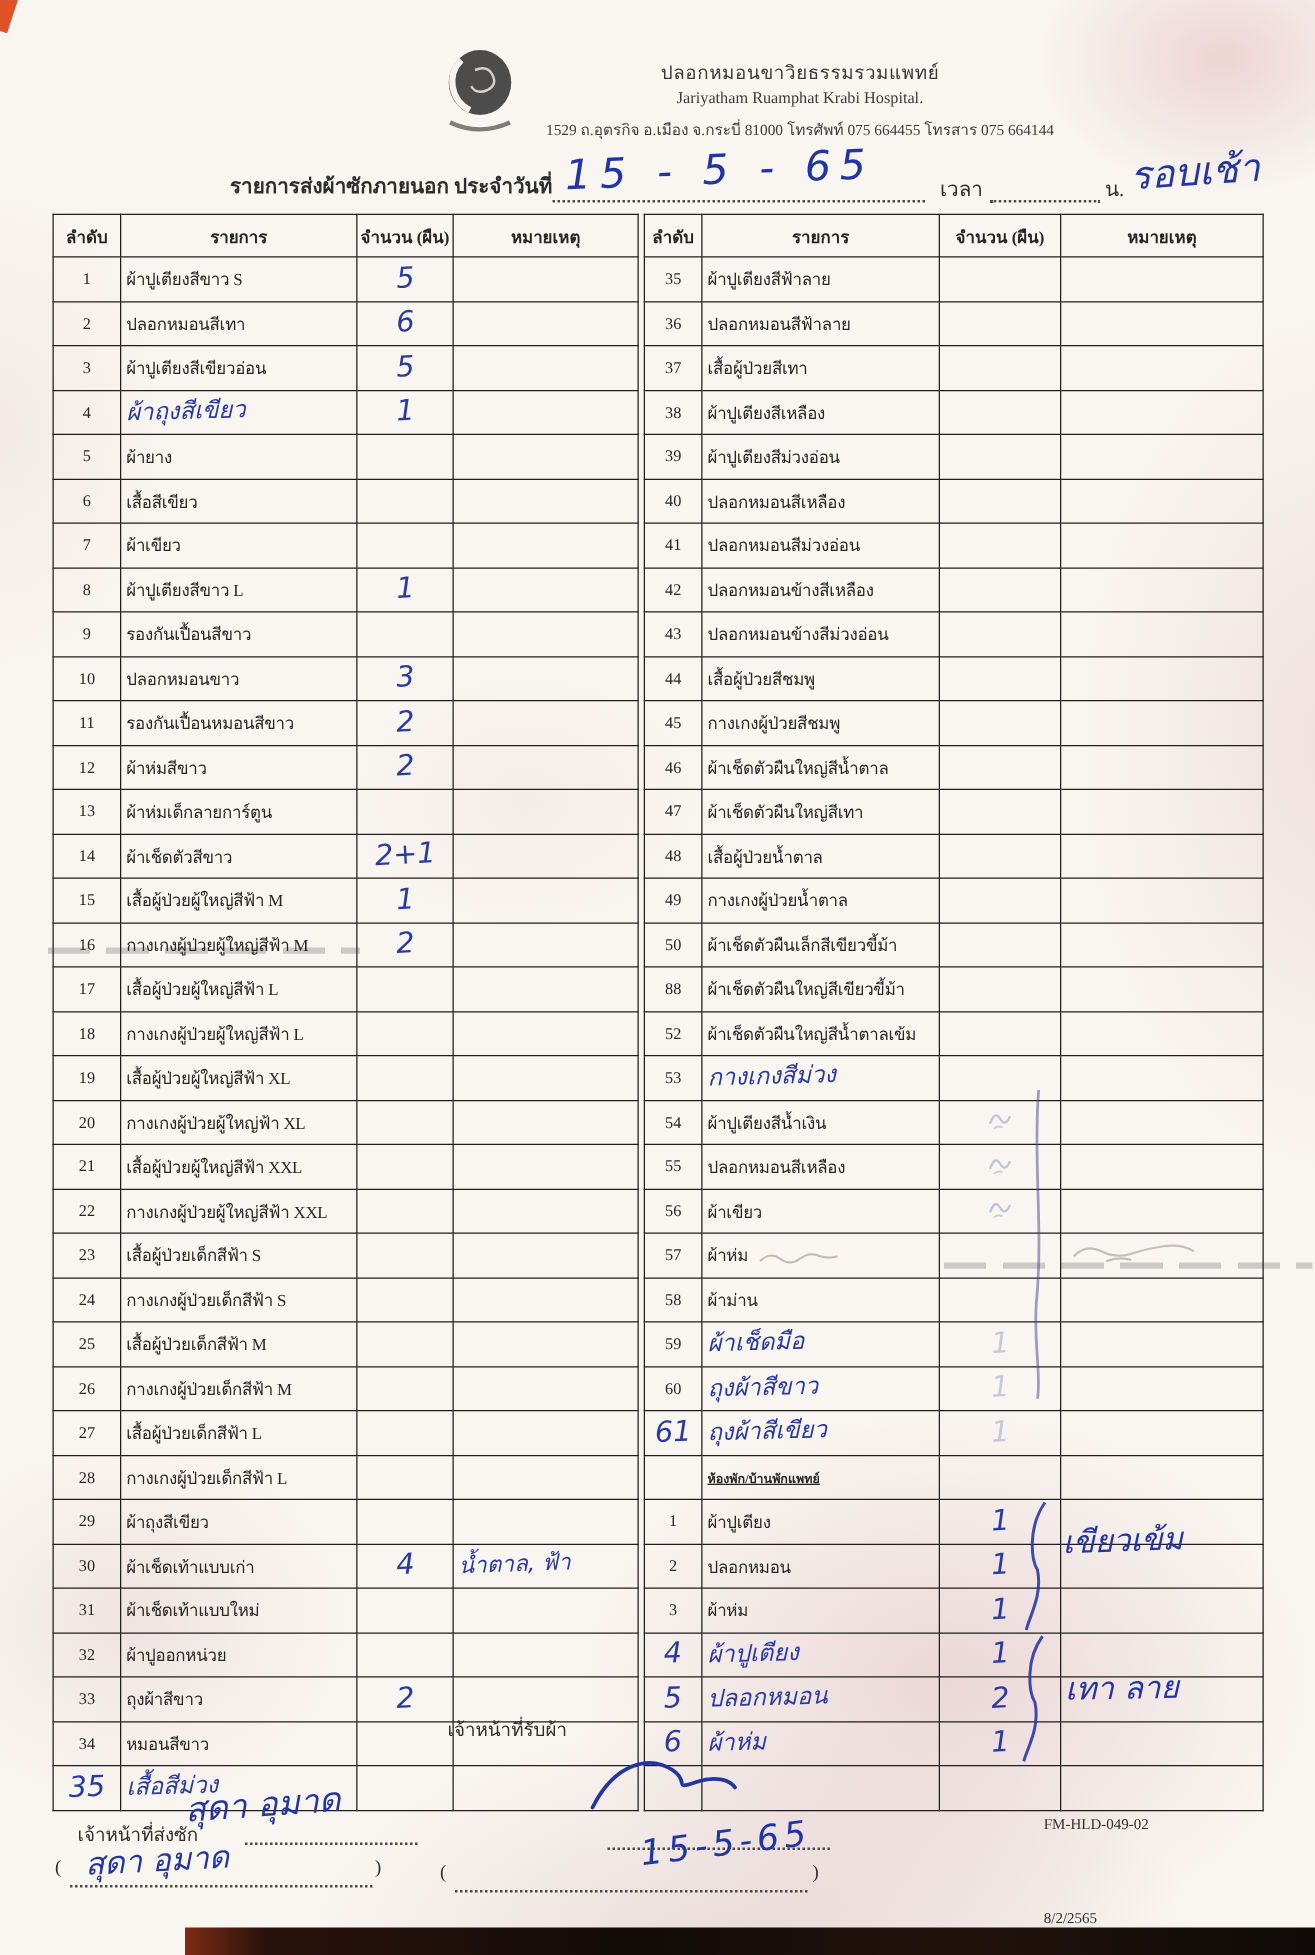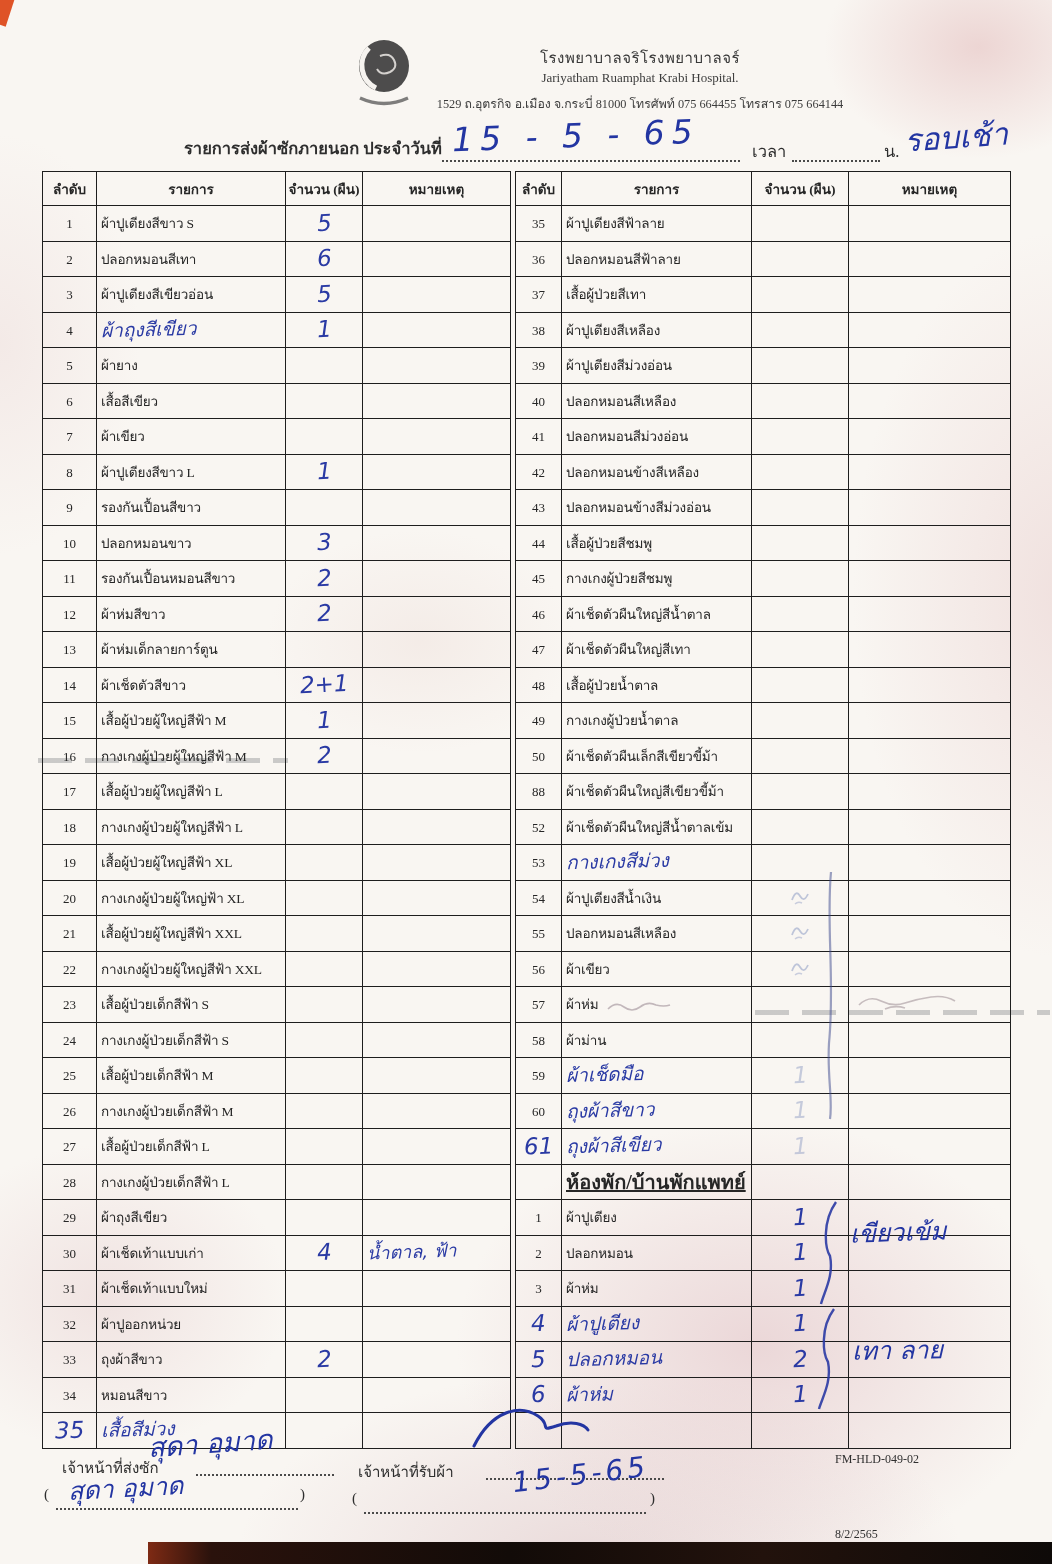--- a/index.html
+++ b/index.html
@@ -20,21 +20,21 @@
   table.sheet{position:absolute;border-collapse:collapse;table-layout:fixed;background:transparent;}
   .sheet th,.sheet td{border:1.7px solid #1e1e1e;padding:0 4px;overflow:hidden;vertical-align:middle;}
   .sheet thead th{height:33px;font-size:13.5px;font-weight:bold;text-align:center;padding:0 1px;}
   .sheet tbody tr{height:35.5px;}
   #left-table{left:42px;top:171px;width:468px;}
   #right-table{left:515px;top:171px;width:495px;}
   .c-no{text-align:center;}
   .c-qty{text-align:center;}
   .printed-no{font-size:13px;}
   .item-text{font-size:13.5px;white-space:nowrap;letter-spacing:-.2px;}
-  .section-title{font-weight:bold;text-decoration:underline;font-size:20px;white-space:nowrap;text-align:center;}
+  .section-title{font-weight:bold;text-decoration:underline;font-size:10px;white-space:nowrap;text-align:center;}
   
   .hw{font-family:"DejaVu Sans",sans-serif;font-style:italic;color:#2a3aa4;}
   .hw-qty{font-size:23px;display:inline-block;transform:rotate(-3deg);line-height:1;}
   .hw-item{font-size:19px;display:inline-block;transform:rotate(-1.5deg);white-space:nowrap;line-height:1;}
   .hw-no{font-size:23px;display:inline-block;transform:rotate(-2deg);line-height:1;}
   .hw-remark{font-size:18px;display:inline-block;transform:rotate(-2deg);white-space:nowrap;line-height:1;}
   .faint{color:#93a0c6;opacity:.5;}
   
   .abs{position:absolute;}
   .hosp-center{left:380px;top:46px;width:520px;text-align:center;}
@@ -63,21 +63,21 @@
   <div class="abs dash" style="left:38px;top:758px;width:250px;"></div>
   <div class="abs dash" style="left:755px;top:1010px;width:295px;"></div>
 
   <svg class="abs" style="left:352px;top:36px;" width="64" height="78" viewBox="0 0 64 78">
     <ellipse cx="32" cy="30" rx="25" ry="26" fill="#343434" opacity=".88"></ellipse>
     <path d="M17 12 a 25 25 0 0 0 7 40" stroke="#f6f3ef" stroke-width="5" fill="none"></path>
     <path d="M28 20 q10 -4 14 4 q4 8 -4 12 q-9 4 -13 -3" stroke="#f6f3ef" stroke-width="2" fill="none" opacity=".8"></path>
     <path d="M8 62 q24 11 48 0" stroke="#3c3c3c" stroke-width="3.4" fill="none" opacity=".65"></path>
   </svg>
   <div class="abs hosp-center">
-    <div class="hosp-th">โรงพยาบาลจริโรงพยาบาลจร์</div>
+    <div class="hosp-th">ปลอกหมอนขาวิยธรรมรวมแพทย์</div>
     <div class="hosp-en">Jariyatham Ruamphat Krabi Hospital.</div>
     <div class="hosp-addr">1529 ถ.อุตรกิจ อ.เมือง จ.กระบี่ 81000 โทรศัพท์ 075 664455 โทรสาร 075 664144</div>
   </div>
 
   <span class="abs title-label">รายการส่งผ้าซักภายนอก ประจำวันที่</span>
   <span class="abs dotline" style="left:442px;top:160px;width:298px;"></span>
   <span class="abs hw-big" style="left:452px;top:116px;font-size:33px;letter-spacing:7px;transform:rotate(-2deg);">15 - 5 - 65</span>
   <span class="abs title-label" style="left:752px;top:138px;font-weight:normal;">เวลา</span>
   <span class="abs dotline" style="left:792px;top:160px;width:88px;"></span>
   <span class="abs title-label" style="left:884px;top:138px;font-weight:normal;">น.</span>
@@ -567,21 +567,21 @@
   <span class="abs hw-big" style="left:852px;top:1330px;font-size:25px;transform:rotate(-1deg);">เทา ลาย</span>
 
   <span class="abs foot-label" style="left:62px;top:1456px;">เจ้าหน้าที่ส่งซัก</span>
   <span class="abs dotline" style="left:196px;top:1474px;width:138px;"></span>
   <span class="abs hw-big" style="left:148px;top:1422px;font-size:27px;transform:rotate(-4deg);">สุดา อุมาด</span>
   <span class="abs foot-label" style="left:44px;top:1486px;">(</span>
   <span class="abs dotline" style="left:56px;top:1508px;width:242px;"></span>
   <span class="abs foot-label" style="left:300px;top:1486px;">)</span>
   <span class="abs hw-big" style="left:68px;top:1468px;font-size:25px;transform:rotate(-3deg);">สุดา อุมาด</span>
 
-  <span class="abs foot-label" style="left:358px;top:1460px;">เจ้าหน้าที่รับผ้า</span>
+  <span class="abs foot-label" style="left:358px;top:1372px;">เจ้าหน้าที่รับผ้า</span>
   <span class="abs dotline" style="left:486px;top:1478px;width:178px;"></span>
   <svg class="abs" style="left:468px;top:1402px;" width="126" height="50" viewBox="0 0 126 50">
     <path d="M6 44 C 24 8, 52 2, 70 14 C 84 23, 70 30, 88 24 C 104 18, 116 22, 120 28" fill="none" stroke="#2335a2" stroke-width="3" stroke-linecap="round"></path>
   </svg>
   <span class="abs hw-big" style="left:512px;top:1458px;font-size:28px;letter-spacing:4px;transform:rotate(-7deg);">15-5-65</span>
   <span class="abs foot-label" style="left:352px;top:1490px;">(</span>
   <span class="abs dotline" style="left:364px;top:1512px;width:282px;"></span>
   <span class="abs foot-label" style="left:650px;top:1490px;">)</span>
 
   <span class="abs form-code" style="left:835px;top:1452px;">FM-HLD-049-02</span>

